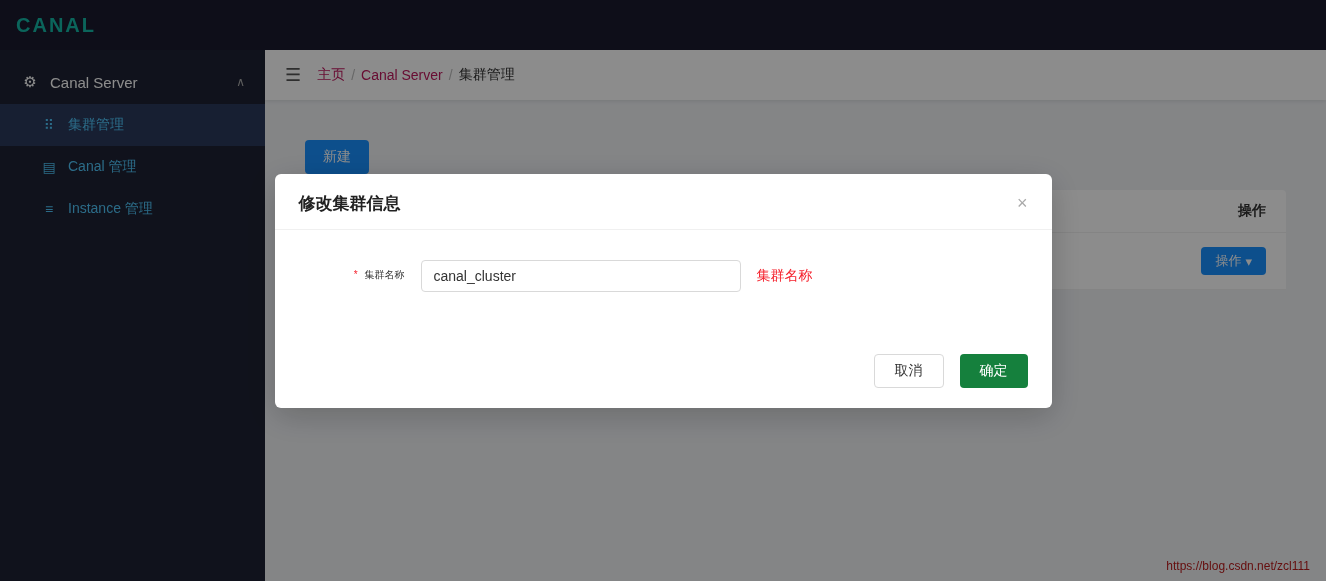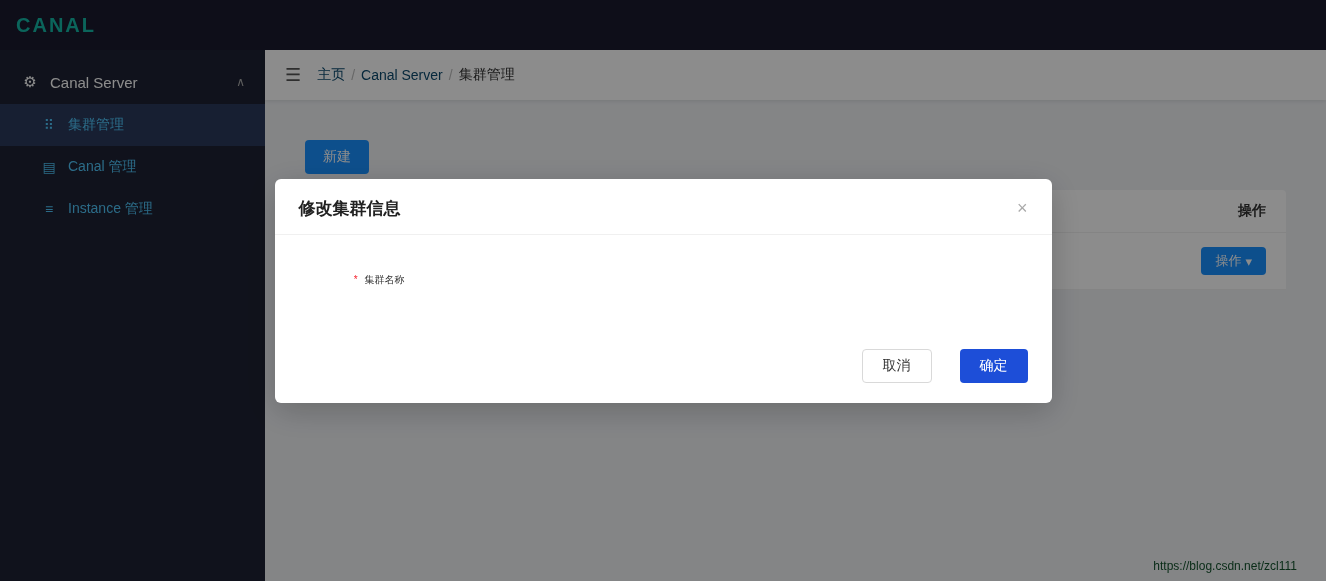--- a/index.html
+++ b/index.html
@@ -103,21 +103,21 @@
       margin: -20px -20px 20px -20px;
       box-shadow: 0 1px 4px rgba(0,0,0,0.1);
     }
     .breadcrumb-menu-icon {
       margin-right: 10px;
       font-size: 18px;
       color: #555;
       cursor: pointer;
     }
     .breadcrumb a {
-      color: #0c4a6e;
+      color: #be185d;
       text-decoration: none;
     }
     .breadcrumb-sep { color: #bbb; }
     .breadcrumb-current { color: #333; }
 
     .content-area {
       padding: 20px;
     }
     .new-btn {
       background: #1890ff;
@@ -246,47 +246,47 @@
       text-align: center;
       color: #f5222d;
       font-size: 14px;
       margin-bottom: 20px;
       padding: 0 0 0 106px;
     }
     .dialog-footer {
       padding: 14px 24px 20px;
       display: flex;
       justify-content: flex-end;
-      gap: 28px;
+      gap: 16px;
     }
     .btn-cancel {
       background: #fff;
       color: #333;
       border: 1px solid #d9d9d9;
       padding: 7px 20px;
       border-radius: 4px;
       font-size: 14px;
       cursor: pointer;
     }
     .btn-confirm {
-      background: #1d4ed8;
+      background: #15803d;
       color: #fff;
       border: none;
       padding: 7px 20px;
       border-radius: 4px;
       font-size: 14px;
       cursor: pointer;
     }
 
     .footer-link {
       position: fixed;
       bottom: 8px;
-      right: 29px;
+      right: 16px;
       font-size: 12px;
-      color: #14532d;
+      color: #b91c1c;
       z-index: 50;
     }
   </style>
 </head>
 <body>
 
 <div class="topbar">
   <span class="topbar-logo">CANAL</span>
 </div>
 
@@ -352,20 +352,24 @@
       <button class="dialog-close">×</button>
     </div>
 
     <div class="dialog-body">
 
       <div class="form-row">
         <div class="form-label">
           <span class="required">*</span>
           <span>集群名称</span>
         </div>
+        <div class="form-control-wrap">
+          <input class="form-input" type="text" value="canal_cluster" style="">
+          <span class="form-hint">集群名称</span>
+        </div>
       </div>
 
 
     </div>
 
     <div class="dialog-footer">
       <button class="btn-cancel">取消</button>
       <button class="btn-confirm">确定</button>
     </div>
   </div>

